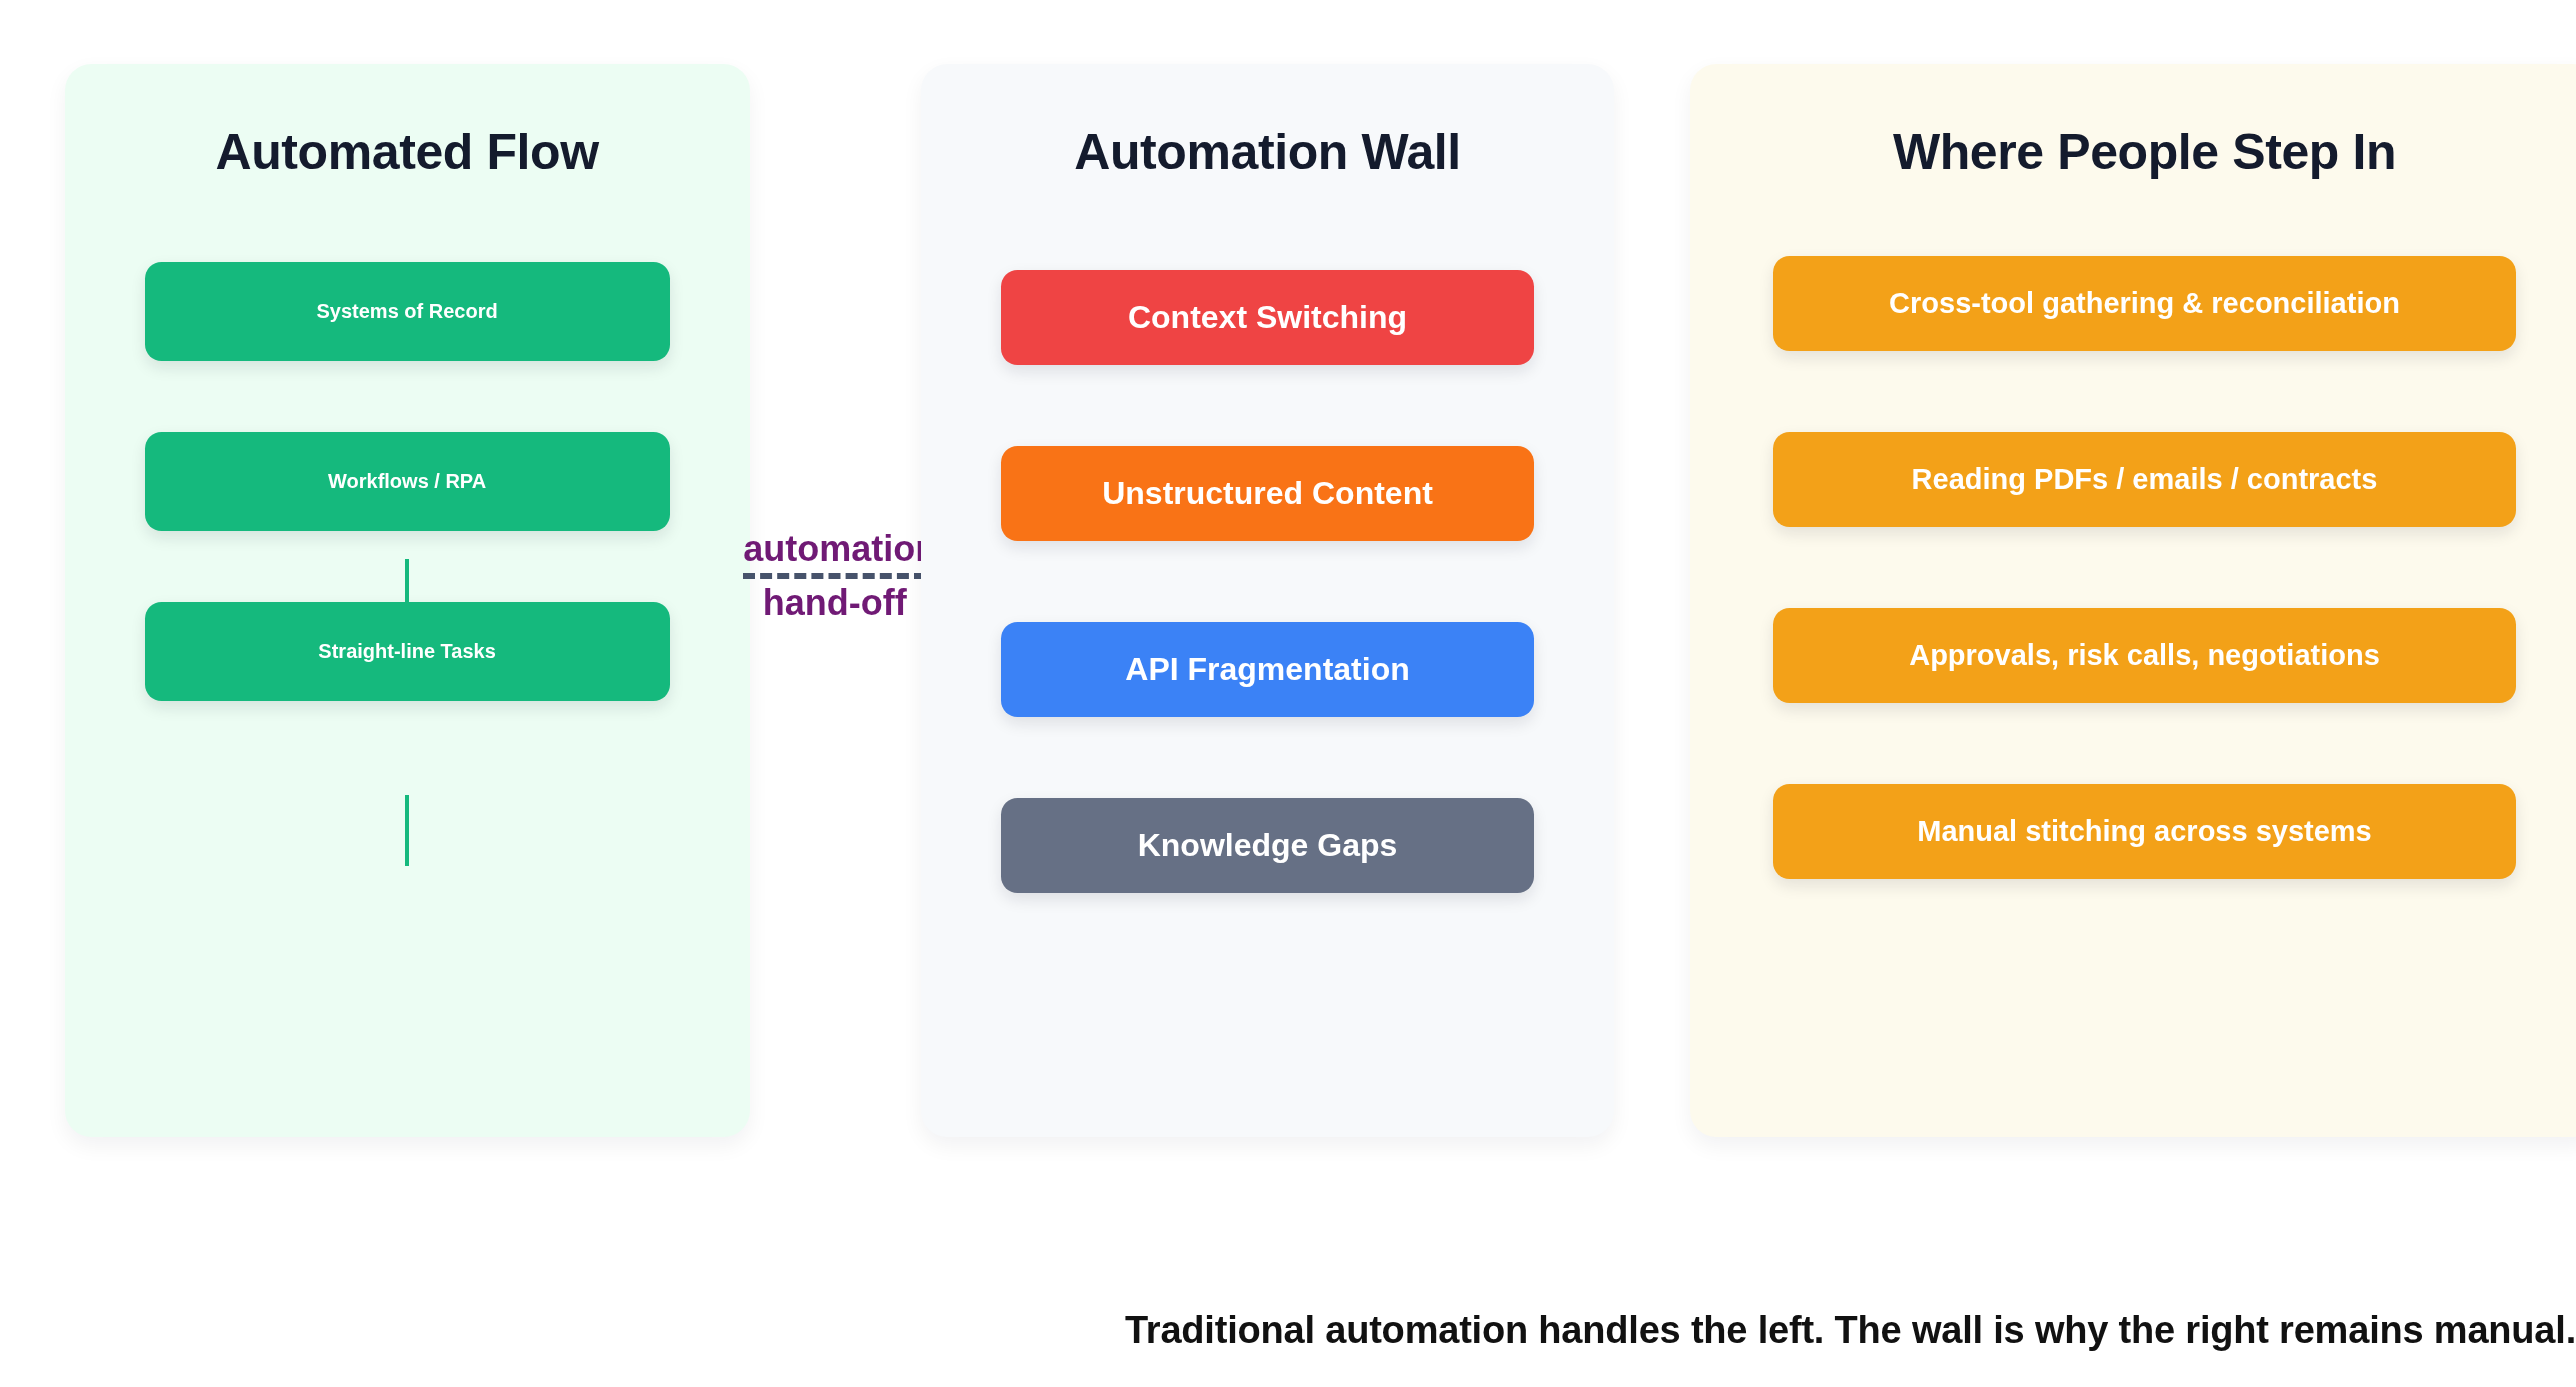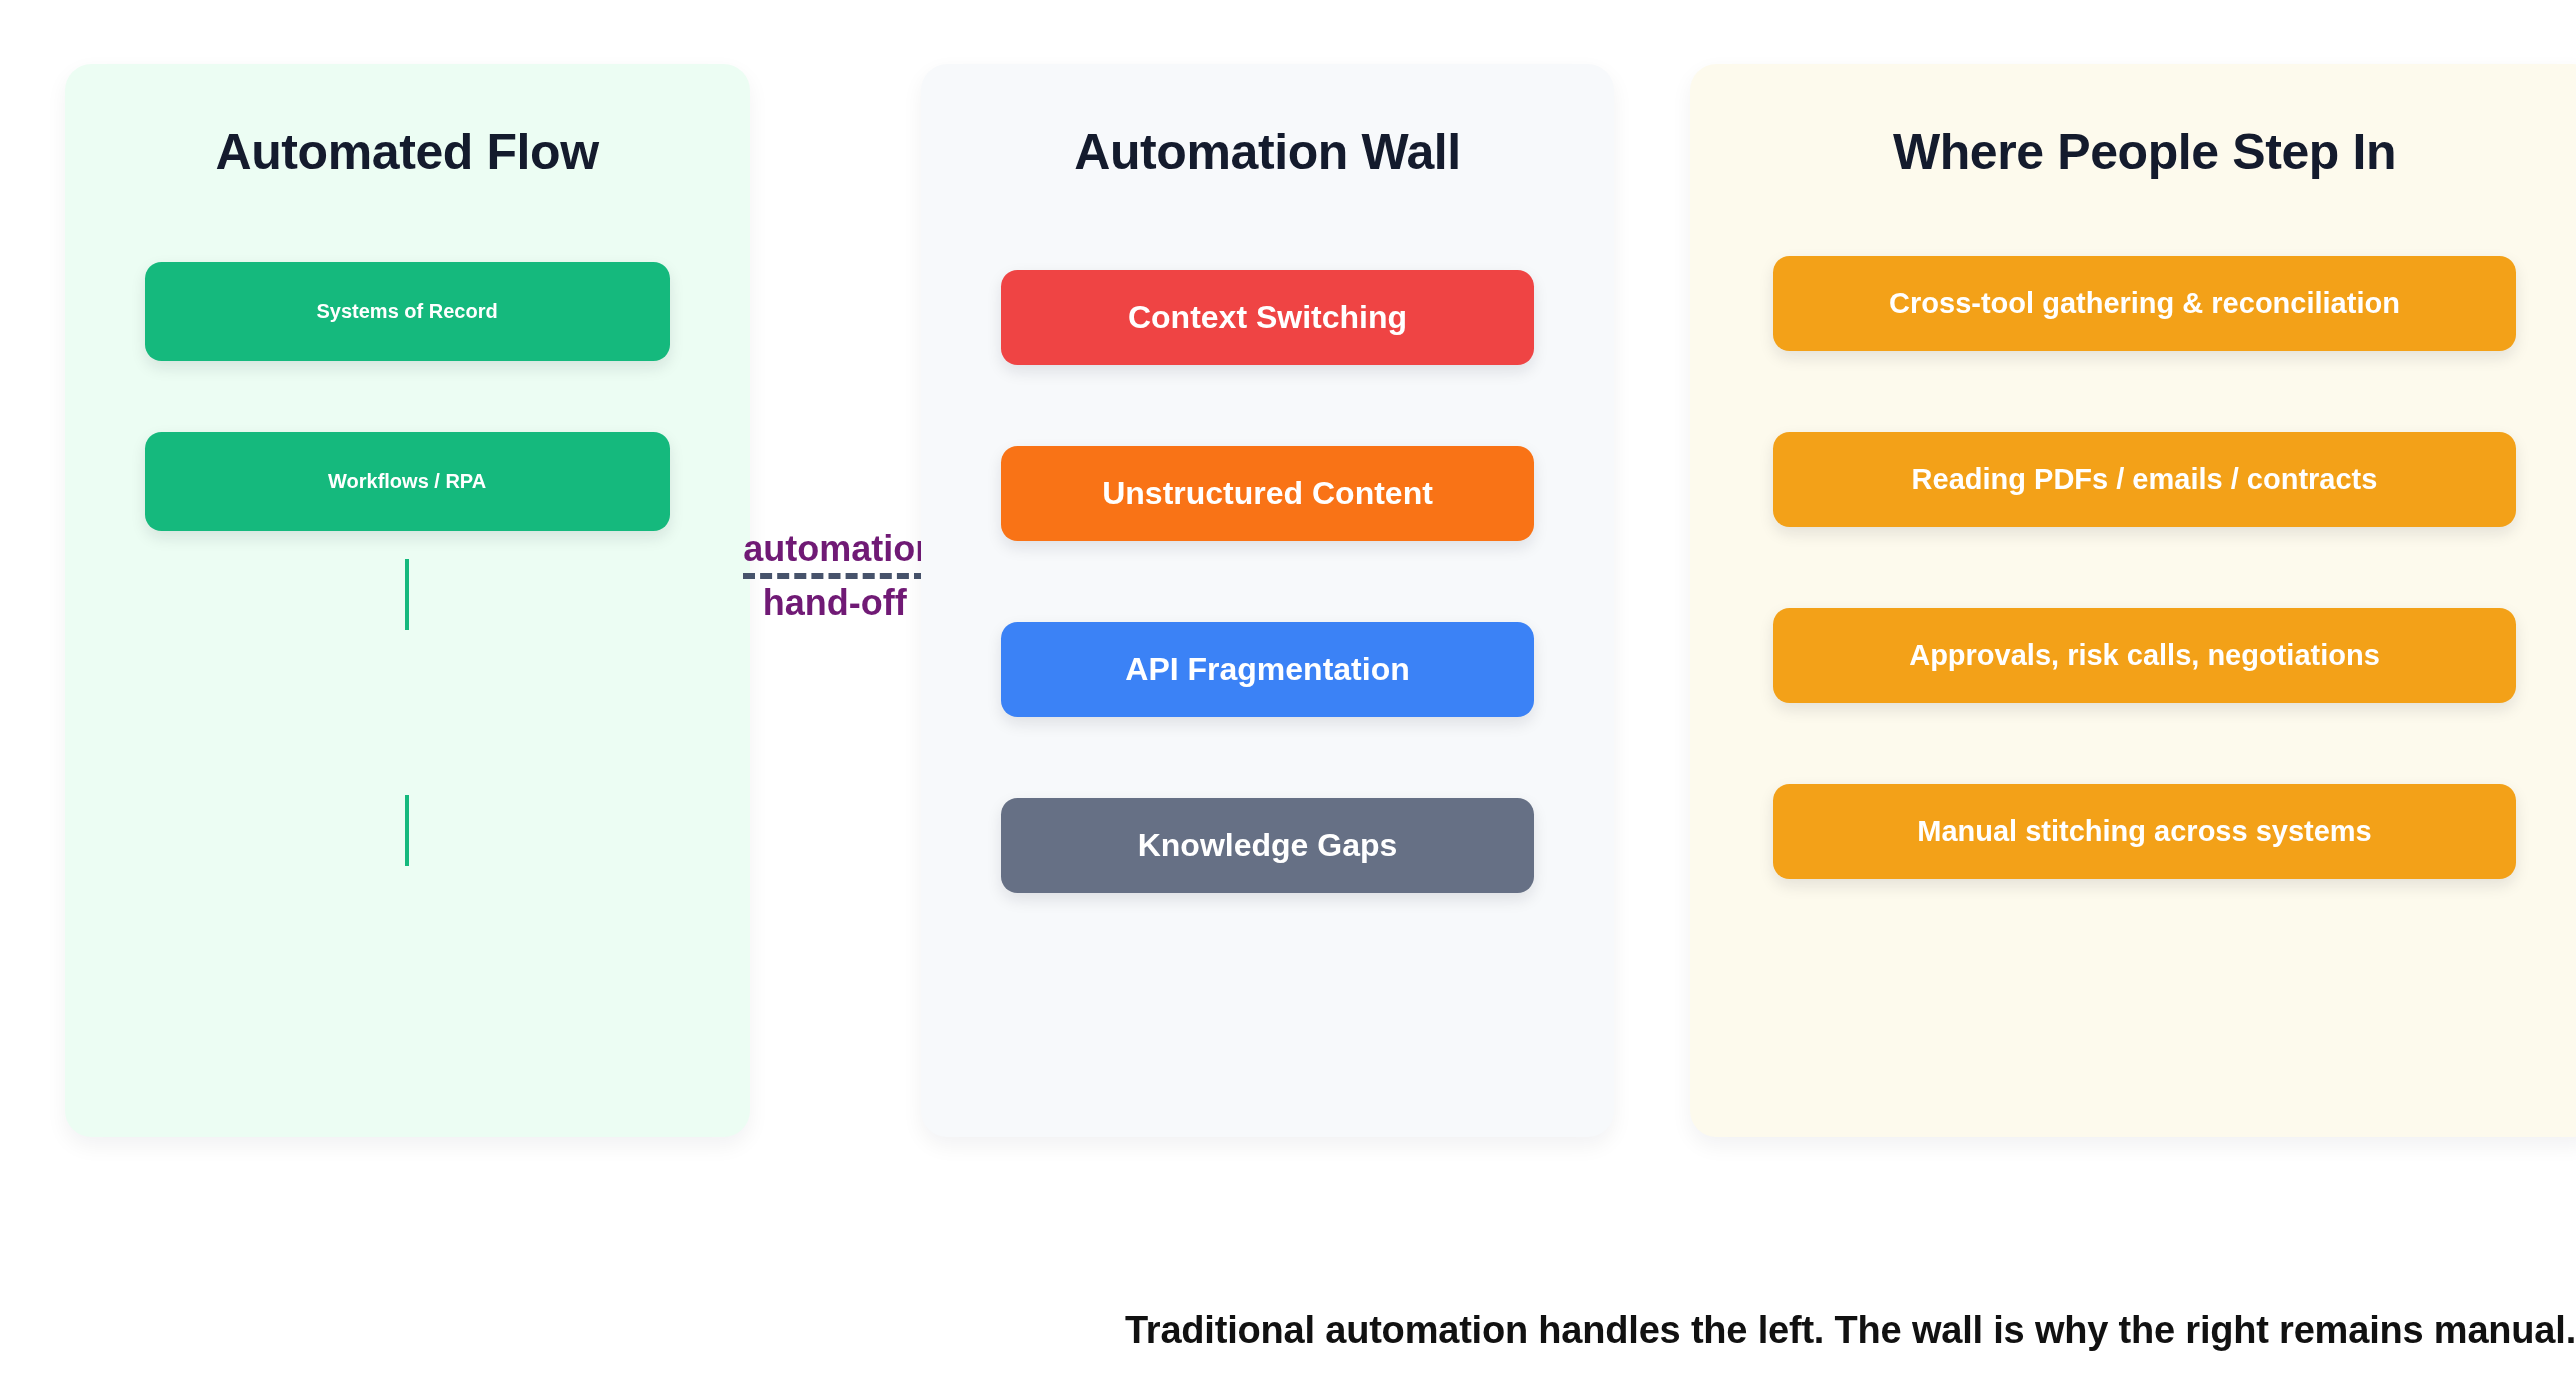--- a/index.html
+++ b/index.html
@@ -181,20 +181,23 @@
   <div class="panel panel-left">
     <div class="panel-title">Automated Flow</div>
 
     <div class="stack stack-left">
       <div class="node">
         <span>Systems of Record</span>
       </div>
       <div class="node">
         <span>Workflows / RPA</span>
       </div>
+      <div class="node">
+        <span>Straight-line Tasks</span>
+      </div>
 
       <div class="connector connector-1"></div>
       <div class="connector connector-2"></div>
     </div>
   </div>
 
   <div class="handoff">
     <div class="handoff-line-top">automation</div>
     <div class="handoff-dash"></div>
     <div class="handoff-line-bottom">hand-off</div>

